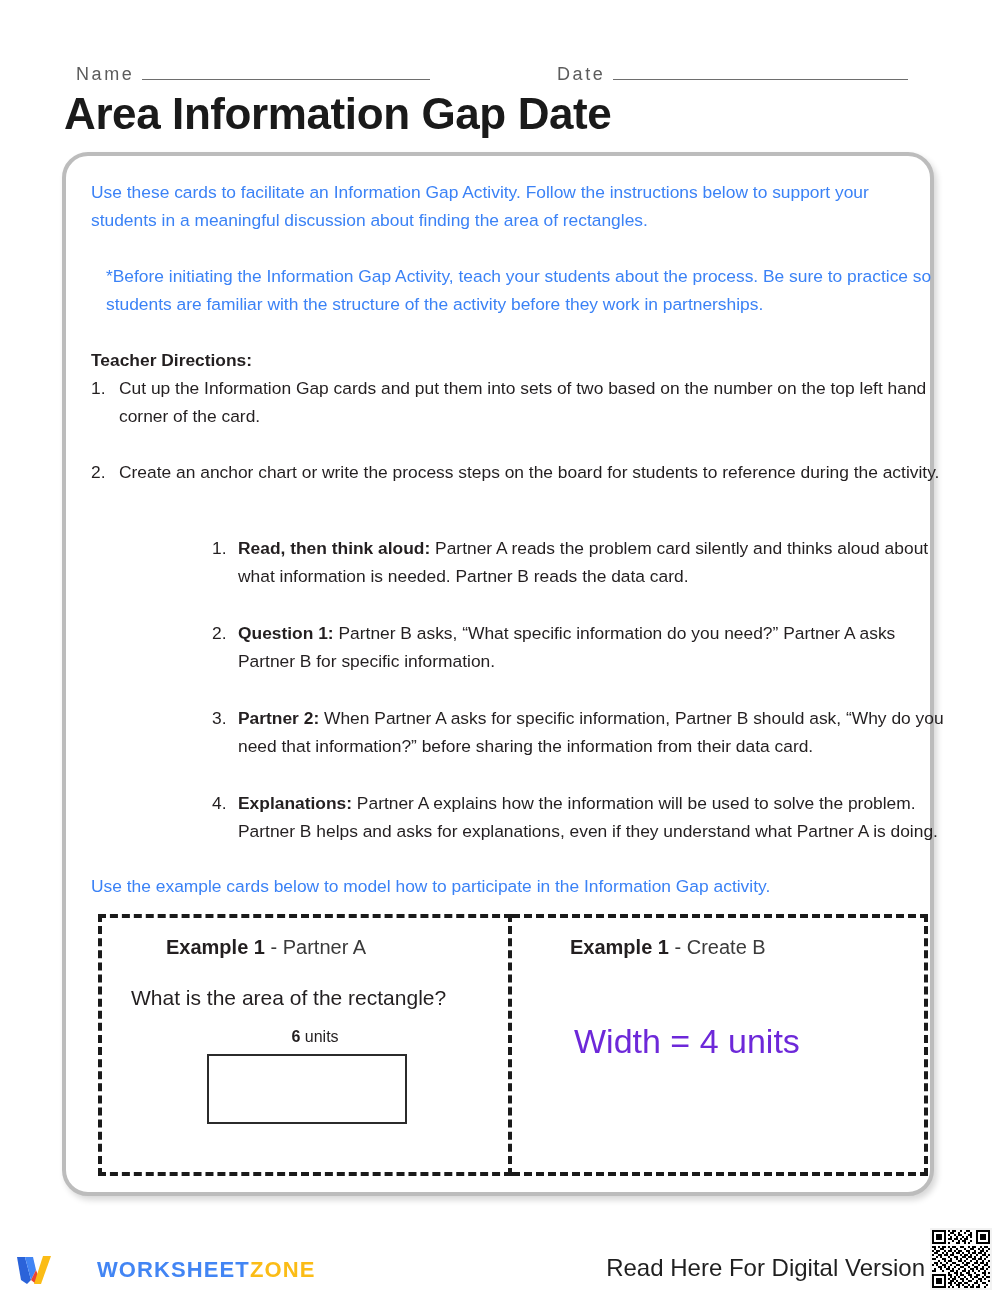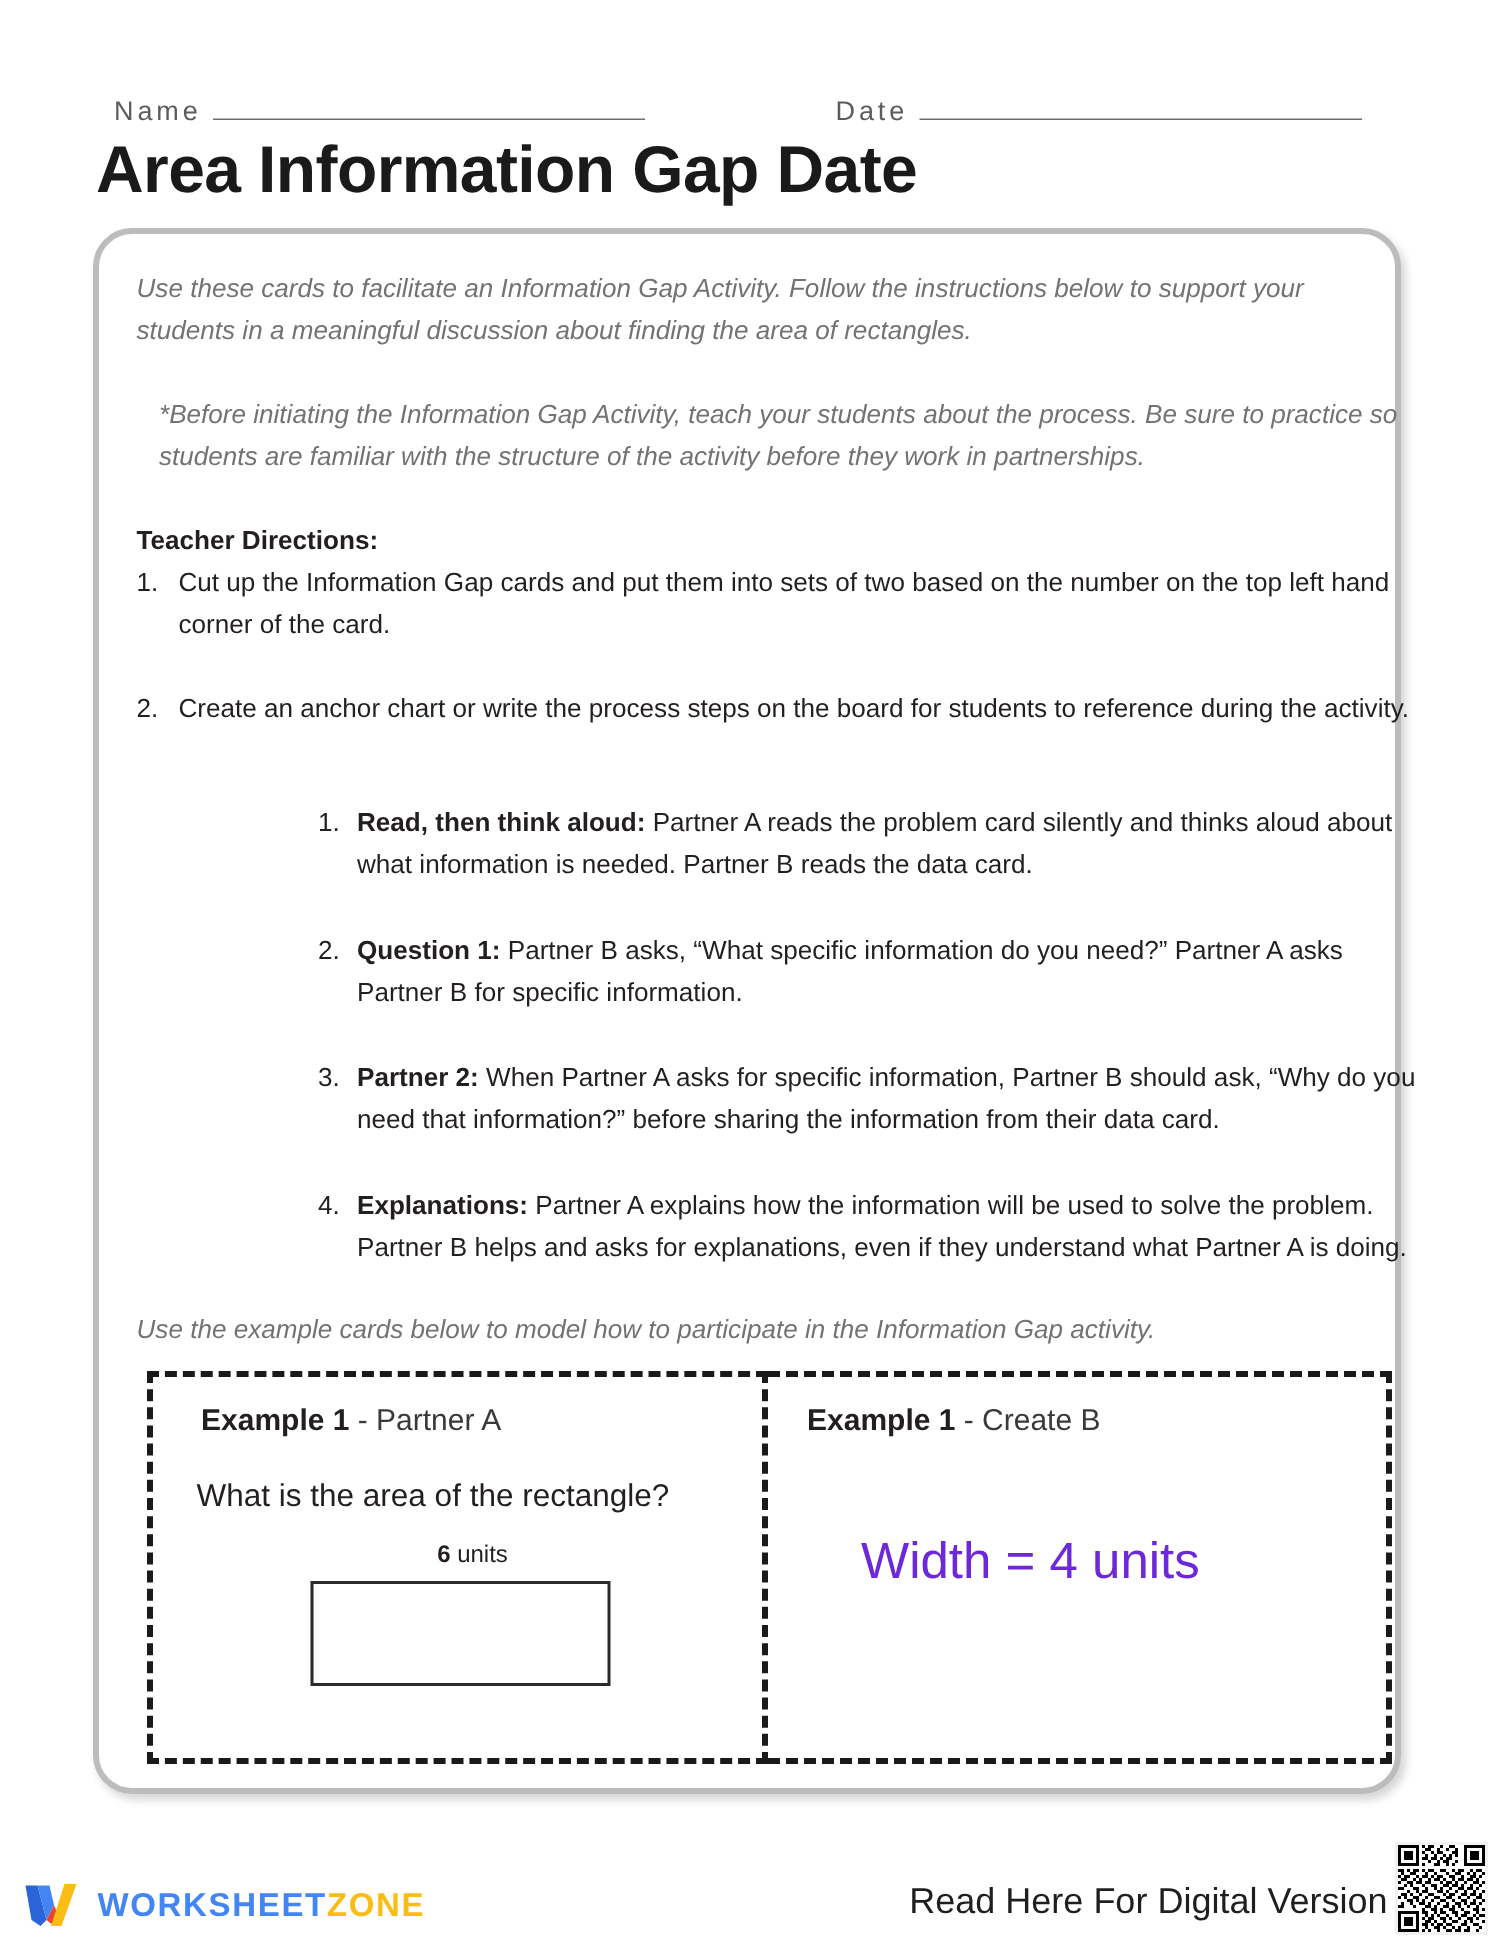--- a/index.html
+++ b/index.html
@@ -80,23 +80,22 @@
     position: absolute;
     left: 14px;
     top: 14px;
     right: 14px;
     bottom: 10px;
   }
 
   .para {
     font-size: 17.4px;
     line-height: 28px;
-    color: #737373;
+    color: #3b82f6;
     margin: 0;
-    font-style: italic;
   }
   .p-intro1 { position: absolute; left: 11px; top: 8px; width: 840px; }
   .p-intro2 { position: absolute; left: 11px; top: 92px; width: 830px; margin-left: 15px; }
 
   .section-head {
     position: absolute;
     left: 11px;
     top: 176px;
     font-size: 17.4px;
     font-weight: bold;
@@ -171,20 +170,21 @@
   }
   .card-a { width: 414px; }
   .card-b { width: 416px; border-left: none; }
   .card-title {
     position: absolute;
     top: 16px;
     font-size: 20px;
     line-height: 26px;
     white-space: nowrap;
     color: #231f20;
+    margin-left: 32px;
   }
   .card-a .card-title { left: 32px; }
   .card-b .card-title { left: 26px; }
   .card-title b { font-weight: bold; }
   .card-title .sep { color: #3a3a3a; }
 
   .card-question {
     position: absolute;
     left: 29px;
     top: 66px;
@@ -224,20 +224,21 @@
   }
 
   
   .footer-logo {
     position: absolute;
     left: 16px;
     top: 1249px;
     display: flex;
     align-items: center;
     height: 42px;
+    gap: 32px;
   }
   .logo-mark { width: 42px; height: 34px; display: block; }
   .logo-text {
     font-size: 22px;
     font-weight: bold;
     letter-spacing: 1.1px;
     margin-left: 7px;
     line-height: 24px;
     white-space: nowrap;
   }

